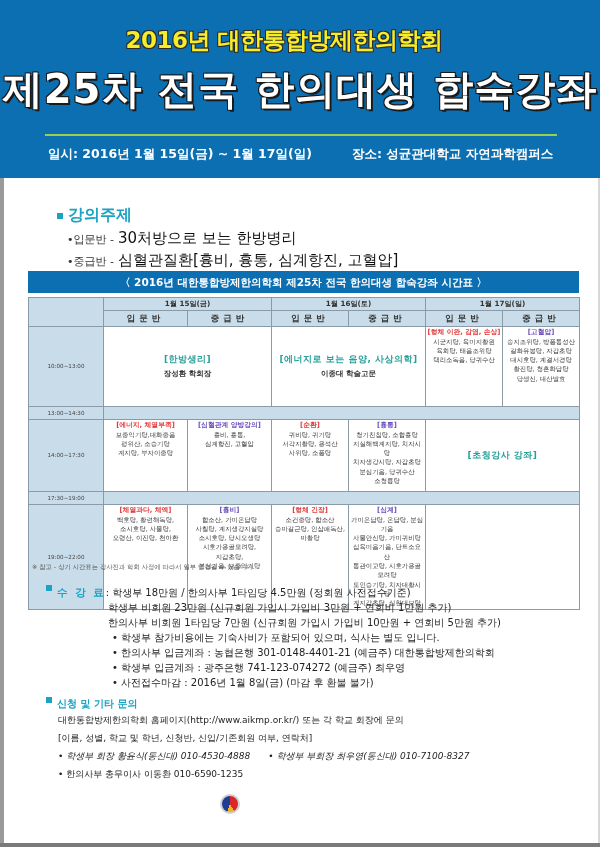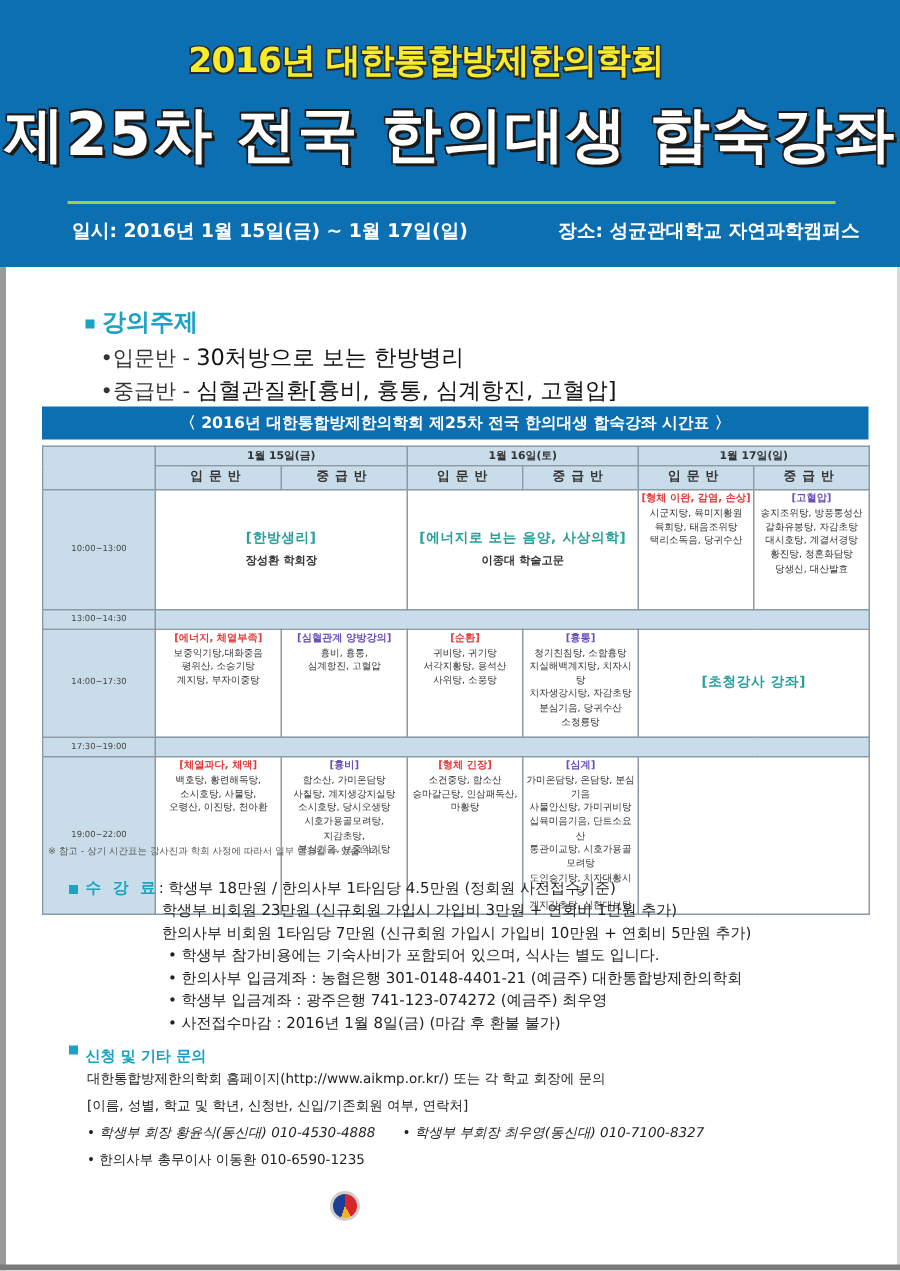--- a/index.html
+++ b/index.html
@@ -13,28 +13,28 @@
   
   .header { position: absolute; left: 0; top: 0; width: 600px; height: 178px; background: #0b6fb2; }
   .header .org-title { position: absolute; top: 25px; left: 0; width: 568px; text-align: center;
     font-size: 23px; font-weight: bold; color: #f6ec2a; letter-spacing: -0.5px;
     text-shadow: 1px 1px 0 #2b2b2b, -1px -1px 0 #2b2b2b, 1px -1px 0 #2b2b2b, -1px 1px 0 #2b2b2b; }
   .header .main-title { position: absolute; top: 62px; left: 0; width: 600px; text-align: center;
     font-size: 40px; font-weight: bold; color: #ffffff; letter-spacing: 1px;
     text-shadow: 2px 2px 0 #1a1a1a, -1px -1px 0 #1a1a1a, 1px -1px 0 #1a1a1a, -1px 1px 0 #1a1a1a; }
   .header .divider { position: absolute; top: 134px; left: 45px; width: 512px; height: 2px; background: #9bd14a; }
   .header .info-line { position: absolute; top: 146px; left: 48px; width: 520px; font-size: 12.5px; color: #ffffff; font-weight: bold; }
-  .header .info-line .venue { position: absolute; left: 304px; top: 0; white-space: nowrap; margin-left: 20px; }
+  .header .info-line .venue { position: absolute; left: 304px; top: 0; white-space: nowrap; }
 
   
   .topic { position: absolute; top: 205px; left: 57px; }
   .topic .topic-heading { font-size: 16px; font-weight: bold; color: #1aa3c3; display: flex; align-items: center; gap: 5px; }
   .sq { display: inline-block; width: 6px; height: 6px; background: #1aa3c3; }
   .topic .topic-row { display: flex; align-items: baseline; margin-top: 3px; margin-left: 10px; }
-  .topic .level { font-size: 14px; color: #333; }
+  .topic .level { font-size: 11px; color: #333; }
   .topic .topic-text { font-size: 15px; color: #111; margin-left: 4px; }
 
   
   .schedule-banner { position: absolute; top: 271px; left: 28px; width: 551px; height: 22px; background: #0b6fb2;
     color: #ffffff; font-size: 10.5px; text-align: center; line-height: 22px; font-weight: bold; }
 
   
   .sched { position: absolute; top: 297px; left: 28px; width: 551px; border-collapse: collapse; table-layout: fixed; }
   .sched td, .sched th { border: 1px solid #8a9aa6; font-size: 6.4px; text-align: center; vertical-align: middle; line-height: 1.45; padding: 1px; }
   .sched .hdr { background: #c9dce9; color: #333; font-weight: bold; }
@@ -46,21 +46,21 @@
   .sched .title-red { color: #e23a3a; font-weight: bold; font-size: 6.8px; display: block; }
   .sched .title-purple { color: #6a4fbd; font-weight: bold; font-size: 6.8px; display: block; }
   .sched .title-teal { color: #28a09a; font-weight: bold; font-size: 9px; display: block; letter-spacing: 0.5px; }
   .sched .speaker { font-size: 7.5px; font-weight: bold; color: #333; display: block; margin-top: 3px; }
   .sched .line { display: block; }
 
   .note { position: absolute; top: 563px; left: 32px; font-size: 6.3px; color: #555; }
 
   
   .fee { position: absolute; top: 585px; left: 46px; width: 520px; font-size: 10px; color: #222; }
-  .fee .fee-head { display: flex; align-items: center; }
+  .fee .fee-head { display: flex; align-items: flex-start; }
   .fee .fee-label { color: #1aa3c3; font-weight: bold; font-size: 10.5px; margin-left: 5px; letter-spacing: 2px; }
   .fee .fee-colon { margin: 0 3px 0 0; }
   .fee .fee-line { line-height: 15px; }
   .fee .indent { margin-left: 62px; line-height: 15px; }
   .fee .bullet { margin-left: 66px; line-height: 15px; }
 
   
   .contact { position: absolute; top: 697px; left: 46px; width: 520px; font-size: 9px; color: #222; }
   .contact .contact-head { display: flex; align-items: flex-start; gap: 5px; color: #1aa3c3; font-weight: bold; font-size: 10px; }
   .contact .c-line { margin-left: 12px; line-height: 18px; }

